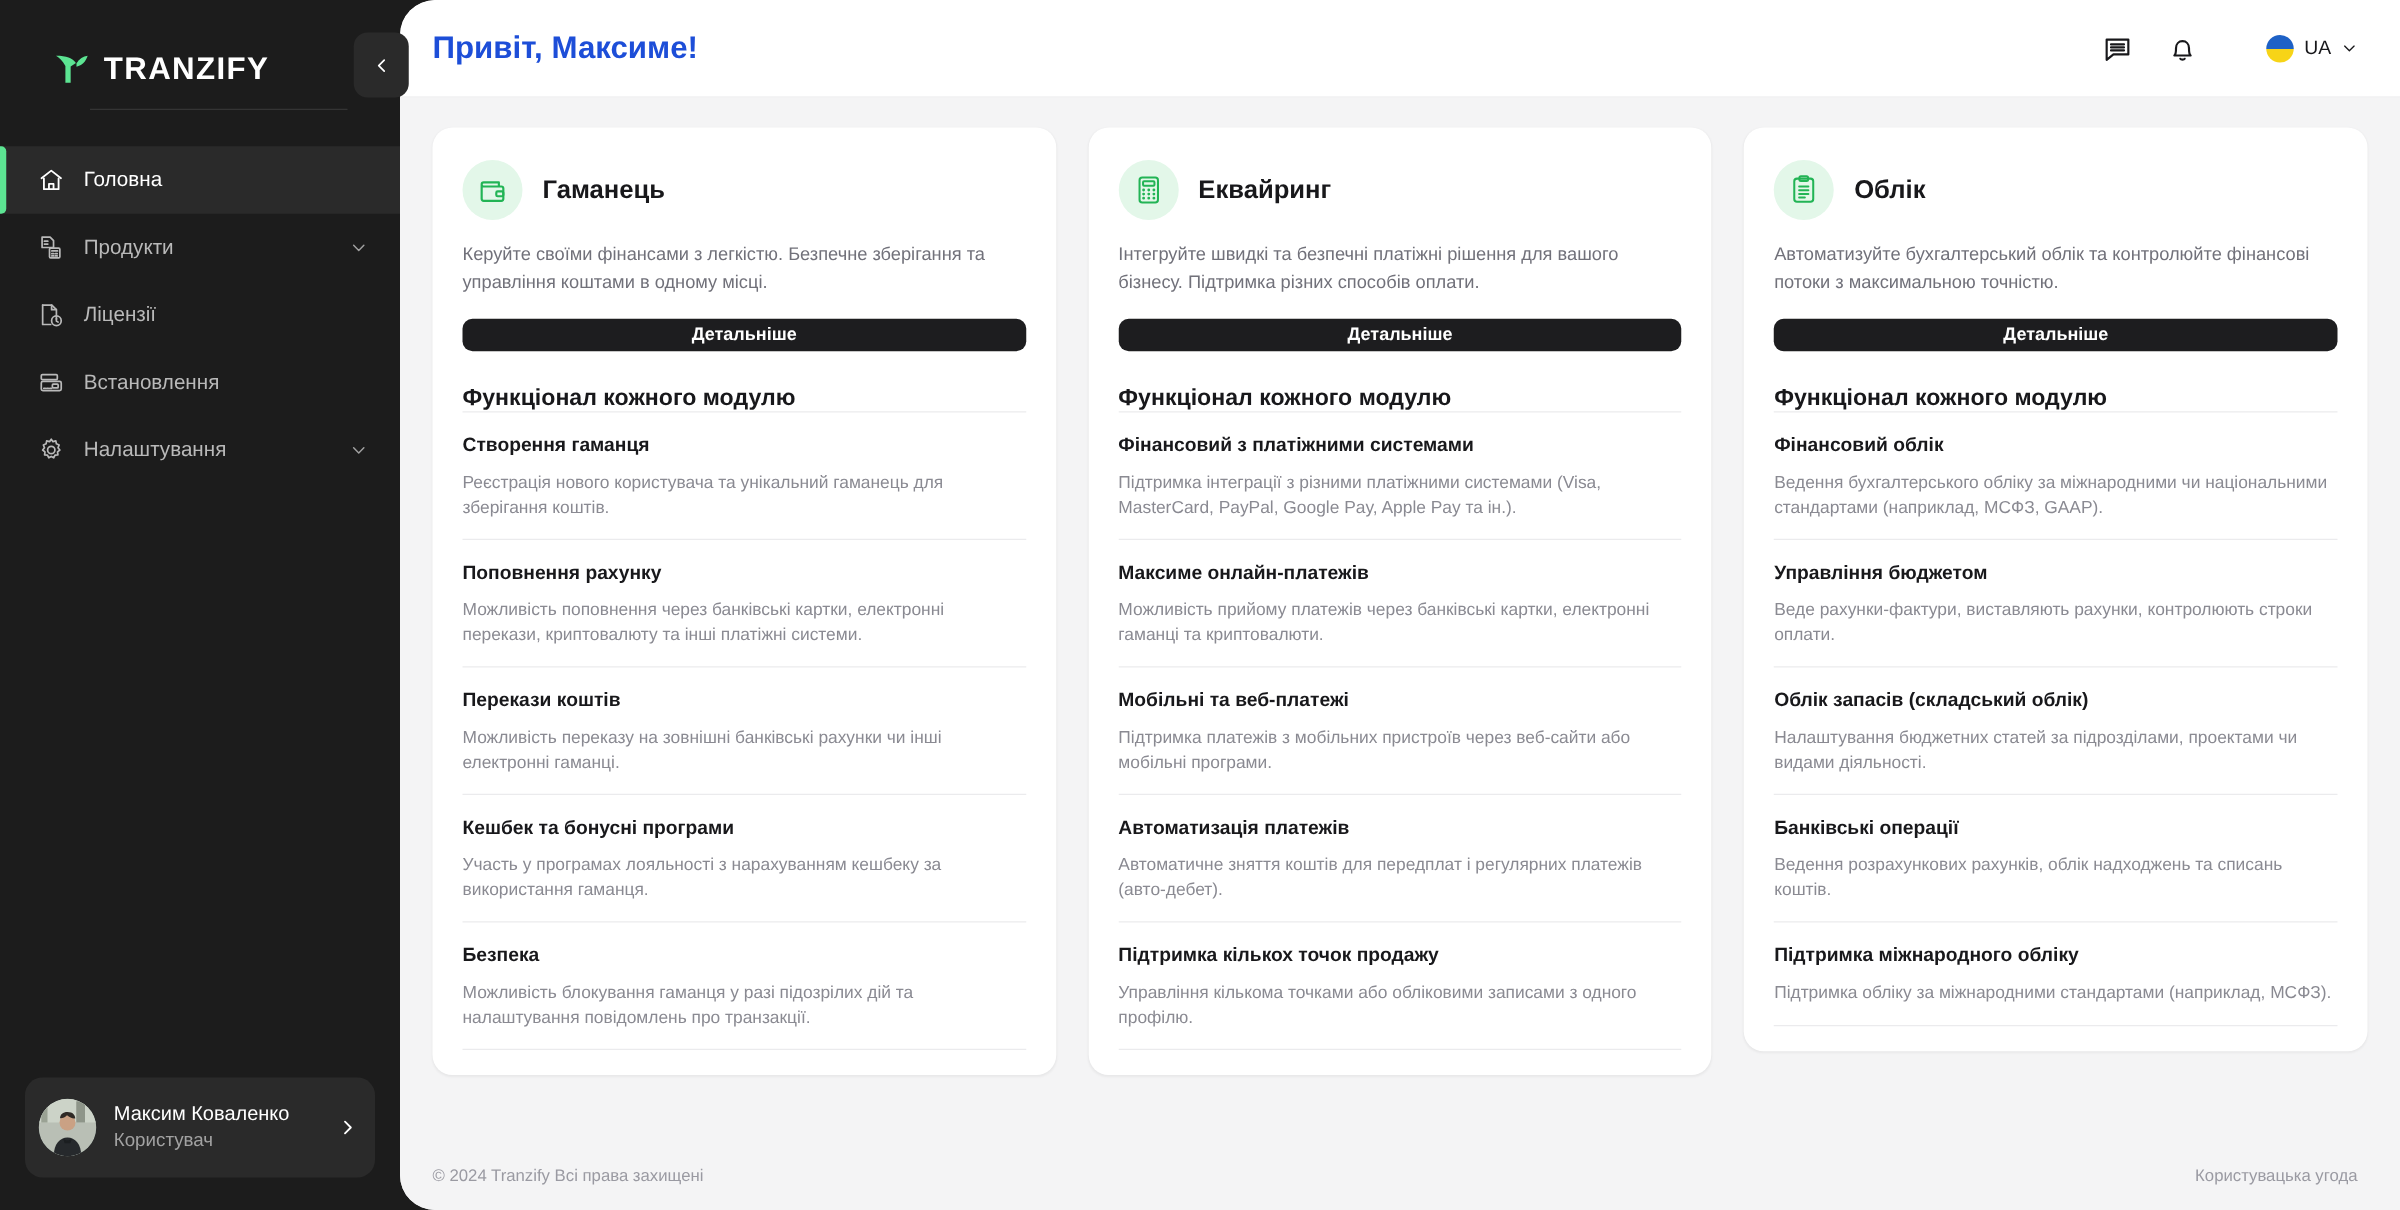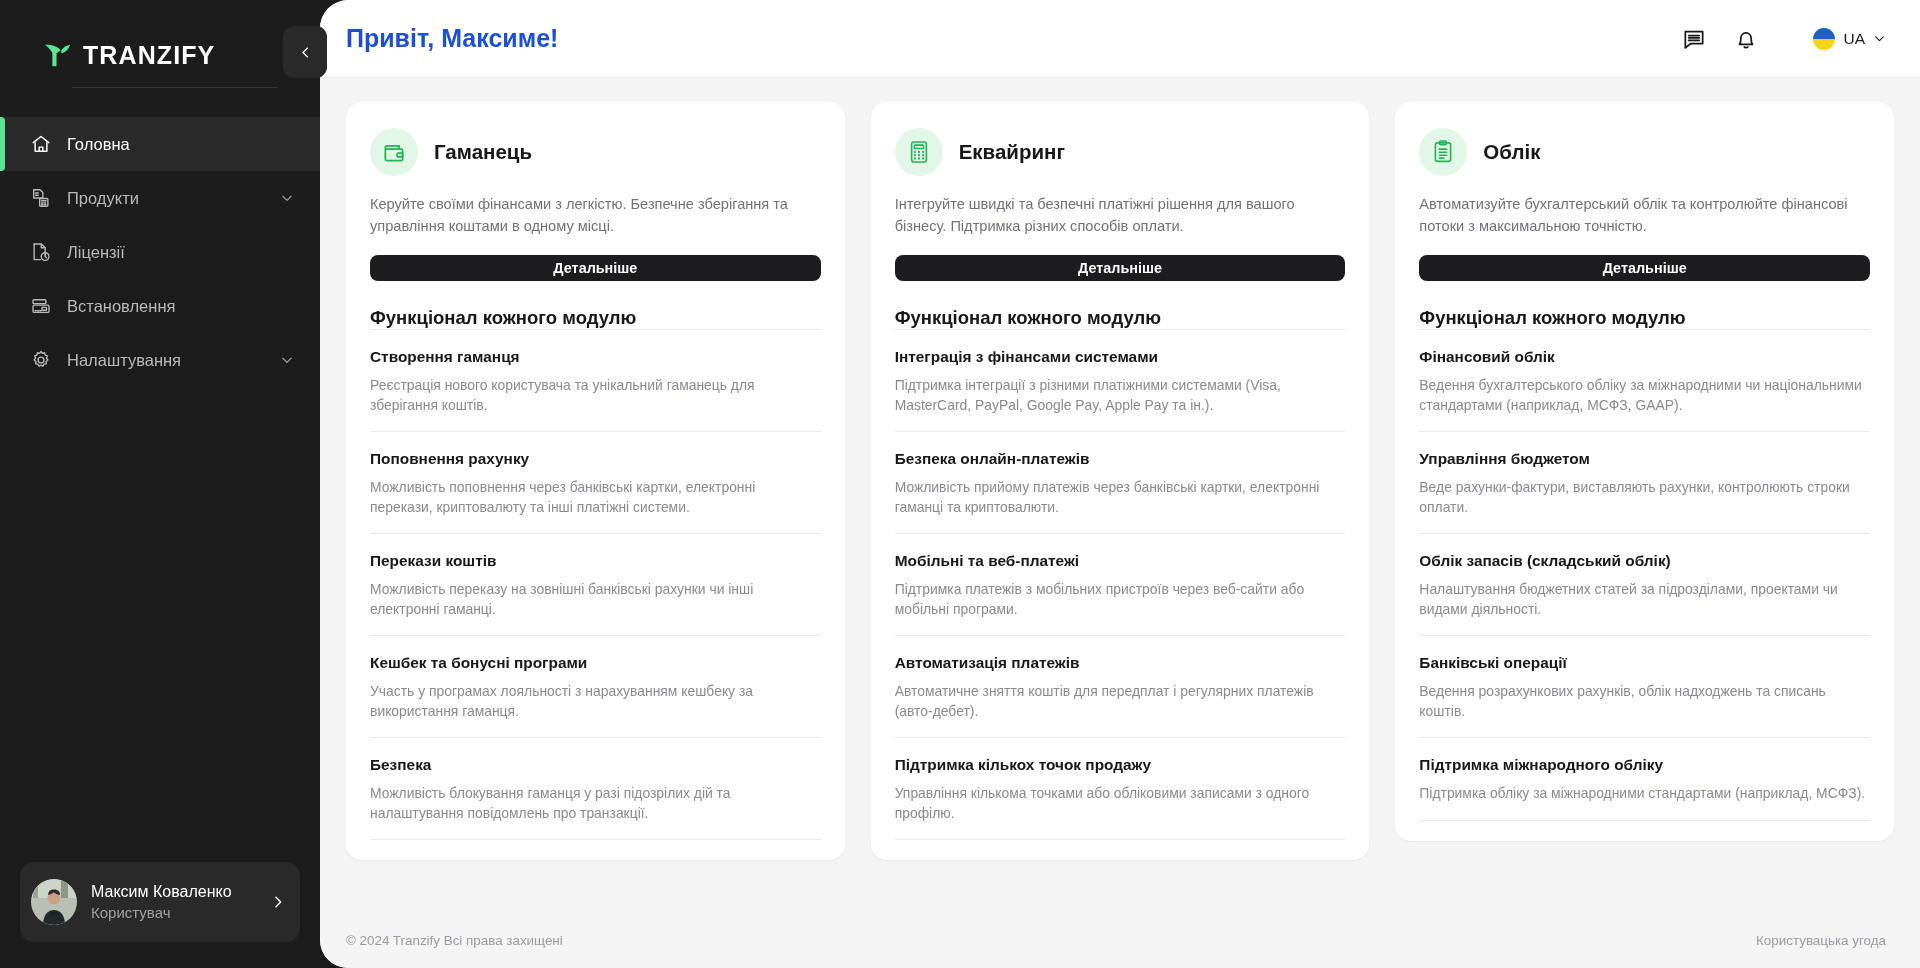--- a/index.html
+++ b/index.html
@@ -338,25 +338,25 @@
               <rect x="7.8" y="5.6" width="8.4" height="3.2" rx="0.7"></rect>
               <path d="M8.2 12 h.01 M12 12 h.01 M15.8 12 h.01 M8.2 15 h.01 M12 15 h.01 M15.8 15 h.01 M8.2 18 h.01 M12 18 h.01 M15.8 18 h.01" stroke-width="2.1"></path>
             </svg>
           </span>
           <h2 class="card-title">Еквайринг</h2>
         </div>
         <p class="card-desc">Інтегруйте швидкі та безпечні платіжні рішення для вашого бізнесу. Підтримка різних способів оплати.</p>
         <button class="more-btn">Детальніше</button>
         <h3 class="features-title">Функціонал кожного модулю</h3>
         <div class="feature">
-          <div class="feat-name">Інтеграція з фінансами системами</div>
+          <div class="feat-name">Фінансовий з платіжними системами</div>
           <div class="feat-desc">Підтримка інтеграції з різними платіжними системами (Visa, MasterCard, PayPal, Google Pay, Apple Pay та ін.).</div>
         </div>
         <div class="feature">
-          <div class="feat-name">Безпека онлайн-платежів</div>
+          <div class="feat-name">Максиме онлайн-платежів</div>
           <div class="feat-desc">Можливість прийому платежів через банківські картки, електронні гаманці та криптовалюти.</div>
         </div>
         <div class="feature">
           <div class="feat-name">Мобільні та веб-платежі</div>
           <div class="feat-desc">Підтримка платежів з мобільних пристроїв через веб-сайти або мобільні програми.</div>
         </div>
         <div class="feature">
           <div class="feat-name">Автоматизація платежів</div>
           <div class="feat-desc">Автоматичне зняття коштів для передплат і регулярних платежів (авто-дебет).</div>
         </div>

